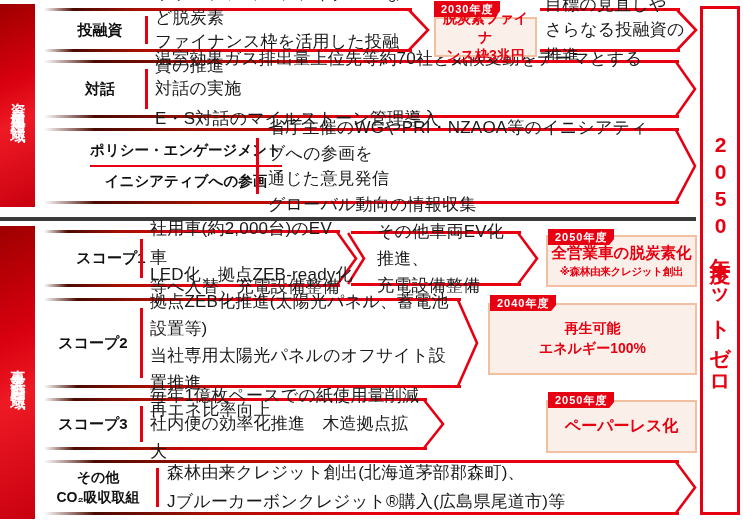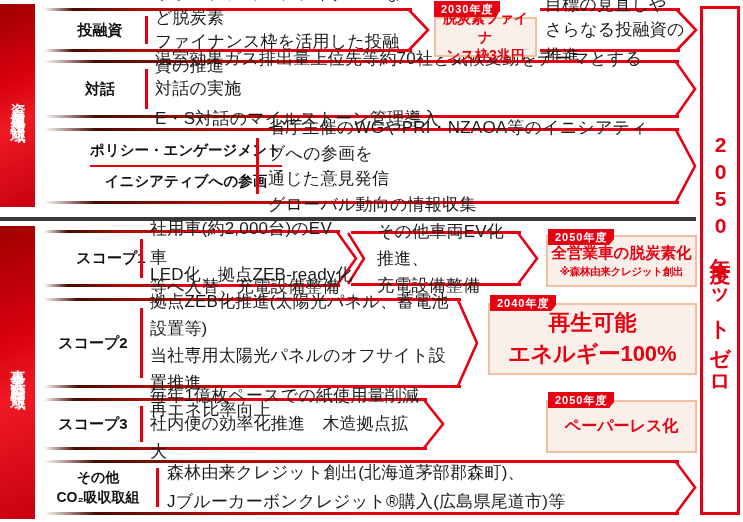--- a/index.html
+++ b/index.html
@@ -144,21 +144,21 @@
       <path d="M1 2 L20 45 L1 88" fill="none" stroke="#e60012" stroke-width="2.6"></path>
       </svg>
     <div class="lblbox" style="left:4px;width:90px;font-size:15px;">スコープ2</div>
     <div class="vline" style="left:96px;top:10px;bottom:10px;"></div>
     <div class="txt" style="left:106px;right:22px;line-height:1.58;">LED化、拠点ZEB-ready化
 拠点ZEB化推進(太陽光パネル、蓄電池設置等)
 当社専用太陽光パネルのオフサイト設置推進
 再エネ比率向上</div>
   </div>
 
-  <div class="mbox" style="left:488px;top:303px;width:209px;height:72px;font-size:22px;line-height:1.4;">再生可能
+  <div class="mbox" style="left:488px;top:303px;width:209px;height:72px;font-size:14px;line-height:1.4;">再生可能
 エネルギー100%</div>
   <div class="badge" style="left:490px;top:295px;">2040年度</div>
 
   <div class="arr" style="left:44px;top:398px;width:401px;height:52px;">
     <div class="bt grad" style="top:0;right:18px;"></div>
     <div class="bt grad" style="bottom:0;right:18px;"></div>
     <svg class="tip" width="22" height="52" viewBox="0 0 22 52">
       <path d="M1 2 L20 26 L1 50" fill="none" stroke="#e60012" stroke-width="2.6"></path>
       </svg>
     <div class="lblbox" style="left:4px;width:90px;font-size:15px;text-align:right;">スコープ3</div>

